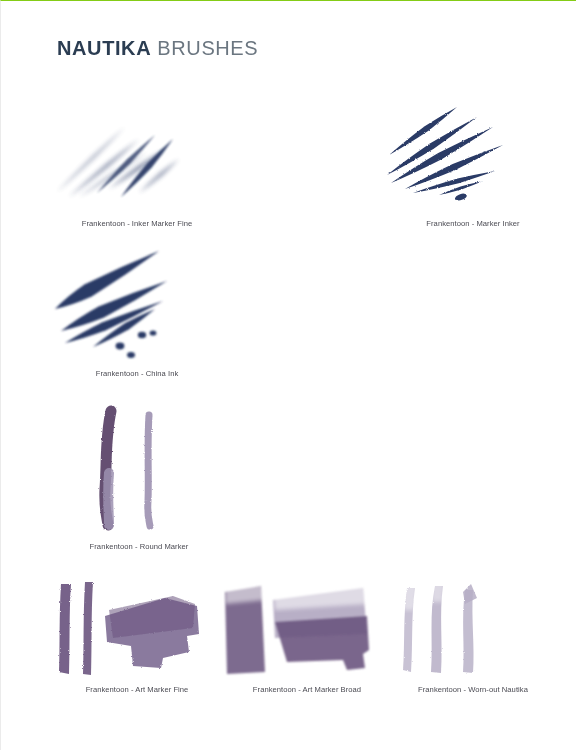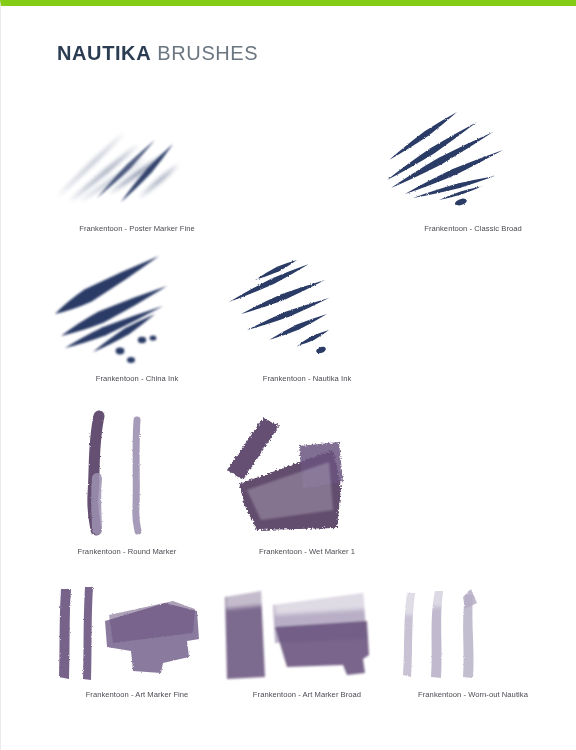--- a/index.html
+++ b/index.html
@@ -13,21 +13,21 @@
     overflow: hidden;
     font-family: "Liberation Sans", sans-serif;
     position: relative;
     box-sizing: border-box;
   }
   #page {
     position: absolute;
     inset: 0;
     background: #fff;
     border-left: 1px solid #ebebeb;
-    border-top: 6px solid #84cc16;
+    border-top: 1px solid #84cc16;
     box-sizing: border-box;
     overflow: hidden;
   }
   #header {
     position: absolute;
     left: 56px;
     top: 36px;
     font-size: 20px;
     letter-spacing: 0.6px;
     white-space: nowrap;
@@ -99,101 +99,70 @@
                 <path d="M62,92 Q76.86263588416544,83.5036902378316 94.13684784555393,71.87158698377549 Q106.33579349188776,62.310110888642846 118,52 Q104.46420650811226,59.689889111357154 91.46315215444609,68.12841301622451 Q74.85736411583456,80.69630976216838 62,92 Z" fill="#2a3a66"></path>
               </g>
               <g opacity="0.95" filter="url(#soft1)">
                 <path d="M74,100 Q88.60112394950309,87.19704216162346 104.90816526600412,70.16938954883128 Q115.91571568620289,56.498572684181894 126,42 Q112.68428431379711,53.6014273158181 100.29183473399587,66.03061045116871 Q85.13887605049692,84.09295783837653 74,100 Z" fill="#2a3a66"></path>
               </g>
               <g opacity="0.42" filter="url(#soft2)">
                 <path d="M92,96 Q102.96861989315765,88.8421998743031 115.42482652421019,78.9762664990708 Q123.99737856694713,70.82338654934958 132,62 Q122.00262143305287,68.47661345065043 112.57517347578981,75.62373350092919 Q100.83138010684236,86.32780012569688 92,96 Z" fill="#2a3a66"></path>
               </g>
             </svg>
           </div>
-          <div class="caption" style="top: 122px;">Frankentoon - Poster Marker Fine</div>
+          <div class="caption" style="top: 122px;">Frankentoon - Inker Marker Fine</div>
         </div>
         <div class="cell" style="left: 382px; width: 180px;">
           <div class="swatch" style="height: 110px;">
             <svg viewBox="0 0 180 110" preserveAspectRatio="xMidYMid meet">
               <g filter="url(#rough)">
                 <path d="M6,58 Q24.127537194596975,47.958177692345714 45.13004959279597,34.05090358979428 Q59.91103471495718,22.515632512855998 74,10 Q57.48896528504282,19.084367487143997 41.66995040720404,29.149096410205715 Q21.53246280540303,44.28182230765428 6,58 Z" fill="#2a3a66"></path>
                 <path d="M4,78 Q25.55008320094482,66.96737048422472 50.73344426792642,51.68982731229963 Q72.7134109875485,36.382879118609736 94,20 Q70.2865890124515,32.617120881390264 47.26655573207358,46.31017268770037 Q22.94991679905518,62.93262951577528 4,78 Z" fill="#2a3a66"></path>
                 <path d="M8,86 Q31.33139879292034,76.2707620871049 58.69253172389379,62.27568278280654 Q84.69277220672565,46.76897794796458 110,30 Q82.26722779327436,42.351022052035425 55.227468276106215,55.96431721719347 Q28.73260120707966,71.5372379128951 8,86 Z" fill="#2a3a66"></path>
                 <path d="M22,92 Q45.03301696680121,84.28944688060271 72.31068928906829,72.91926250747028 Q96.4174825023478,61.0434837552292 120,48 Q94.5825174976522,56.9565162447708 69.68931071093171,67.08073749252972 Q43.06698303319878,79.91055311939728 22,92 Z" fill="#2a3a66"></path>
                 <path d="M30,96 Q50.76143141895723,92.2935171070224 75.72190855860964,86.2180228093632 Q93.98533599102674,80.57261596655424 112,74 Q93.11466400897325,77.32738403344577 74.47809144139035,81.5819771906368 Q49.828568581042774,88.81648289297759 30,96 Z" fill="#2a3a66"></path>
                 <path d="M56,98 Q66.26384438873234,95.99351093601591 78.48512585164312,92.52468124802122 Q89.33958809615018,88.56727687361486 100,84 Q88.66041190384982,86.43272312638514 77.51487414835688,89.47531875197878 Q65.53615561126767,93.70648906398408 56,98 Z" fill="#2a3a66"></path>
                 <ellipse cx="78" cy="100" rx="6" ry="3" fill="#2a3a66" transform="rotate(-18 78 100)"></ellipse>
               </g>
             </svg>
           </div>
-          <div class="caption" style="top: 122px;">Frankentoon - Classic Broad</div>
+          <div class="caption" style="top: 122px;">Frankentoon - Marker Inker</div>
         </div>
       </div>
       <div class="row" style="top: 246px; height: 142px; padding-left: 12px;">
         <div class="cell" style="left: 46px; width: 180px;">
           <div class="swatch" style="height: 110px;">
             <svg viewBox="0 0 180 110" preserveAspectRatio="xMidYMid meet">
               <g filter="url(#soft1)">
                 <path d="M8,62 Q25.533108651278408,58.23316034022335 44.689478201704546,49.5535471202978 Q79.02663474119318,27.999482984208463 112,4 Q74.25336525880682,19.440517015791535 37.87052179829546,37.326452879702195 Q20.41889134872159,49.06283965977664 8,62 Z" fill="#2a3a66"></path>
                 <path d="M14,84 Q34.109776842065344,79.65560690517853 56.925035789420456,70.60747587357136 Q88.99152505259431,53.425233111499956 120,34 Q85.28847494740569,45.574766888500044 51.63496421057955,59.39252412642864 Q30.142223157934666,71.24439309482148 14,84 Z" fill="#2a3a66"></path>
                 <path d="M18,96 Q36.93993368531125,91.4731785990596 58.93324491374834,83.24423813207946 Q87.81327143962383,69.43096669245561 116,54 Q85.38672856037616,63.769033307544376 55.466755086251666,75.15576186792055 Q34.34006631468875,85.4068214009404 18,96 Z" fill="#2a3a66"></path>
                 <path d="M46,100 Q62.755917556409074,92.89702338150954 81.98122340854543,82.1693645086794 Q95.3668563859818,72.69855515607557 108,62 Q92.73314361401819,68.40144484392442 78.21877659145456,76.0306354913206 Q59.934082443590924,88.29297661849046 46,100 Z" fill="#2a3a66"></path>
                 <ellipse cx="95" cy="88" rx="4.2" ry="3.2" fill="#2a3a66"></ellipse>
                 <ellipse cx="106" cy="86" rx="3.4" ry="2.6" fill="#2a3a66"></ellipse>
                 <ellipse cx="73" cy="99" rx="4.4" ry="3.4" fill="#2a3a66"></ellipse>
                 <ellipse cx="84" cy="108" rx="4.0" ry="3.0" fill="#2a3a66"></ellipse>
               </g>
             </svg>
           </div>
           <div class="caption" style="top: 122px;">Frankentoon - China Ink</div>
         </div>
-        <div class="cell" style="left: 216px; width: 180px;">
-          <div class="swatch" style="height: 110px;">
-            <svg viewBox="0 0 180 110" preserveAspectRatio="xMidYMid meet">
-              <g filter="url(#rough)">
-                <path d="M38,28 Q49.23337048176508,24.810578011706664 62.21782730902011,19.34743734894222 Q71.33247911631408,14.143206144259553 80,8 Q69.76752088368592,10.856793855740447 59.982172690979894,14.652562651057782 Q47.55662951823493,21.289421988293338 38,28 Z" fill="#2a3a66"></path>
-                <path d="M12,50 Q32.76537783277865,42.62737438479715 57.287170443704866,31.80983251306287 Q74.9010193105934,22.446882759144007 92,12 Q73.0989806894066,18.653117240855988 54.712829556295134,26.390167486937127 Q30.834622167221355,38.56262561520285 12,50 Z" fill="#2a3a66"></path>
-                <path d="M24,62 Q43.80046261855964,56.57467235173558 67.20061682474619,47.9662298023141 Q87.84043177732234,38.576360861619875 108,28 Q86.15956822267766,34.423639138380125 64.79938317525381,42.0337701976859 Q41.99953738144037,52.125327648264424 24,62 Z" fill="#2a3a66"></path>
-                <path d="M30,78 Q49.26797059271859,72.89604964384138 72.09062745695812,64.79473285845518 Q92.26343921987069,55.95631300091863 112,46 Q90.73656078012931,52.04368699908137 69.90937254304188,59.205267141544816 Q47.632029407281415,68.70395035615861 30,78 Z" fill="#2a3a66"></path>
-                <path d="M52,88 Q65.90901739859511,84.06626958148141 82.14535653146015,77.55502610864187 Q96.3017495720221,70.2885182760493 110,62 Q94.6982504279779,66.7114817239507 79.85464346853985,72.44497389135813 Q64.19098260140488,80.2337304185186 52,88 Z" fill="#2a3a66"></path>
-                <path d="M80,94 Q87.93790243257493,91.87580486514986 96.98386991009991,87.96773982019981 Q104.68870893706993,83.37741787413987 112,78 Q103.31129106293007,80.62258212586013 95.01613008990009,84.03226017980019 Q86.46209756742508,88.92419513485015 80,94 Z" fill="#2a3a66"></path>
-                <ellipse cx="104" cy="98" rx="5" ry="3" fill="#2a3a66" transform="rotate(-20 104 98)"></ellipse>
-              </g>
-            </svg>
-          </div>
-          <div class="caption" style="top: 122px;">Frankentoon - Nautika Ink</div>
-        </div>
       </div>
       <div class="row" style="top: 404px; height: 157px;">
-        <div class="cell" style="left: 36px; width: 180px;">
+        <div class="cell" style="left: 48px; width: 180px;">
           <div class="swatch" style="height: 125px;">
             <svg viewBox="0 0 180 125" preserveAspectRatio="xMidYMid meet">
               <g filter="url(#rough)">
                 <path d="M62,6 C56,34 58,56 56,84 C55,104 58,112 59,120" stroke="#584166" stroke-width="11" stroke-linecap="round" fill="none" opacity="0.92"></path>
                 <path d="M60,68 C58,90 60,108 60,120" stroke="#9c90b0" stroke-width="10" stroke-linecap="round" fill="none" opacity="0.85"></path>
                 <path d="M100,10 C98,40 100,70 99,96 C98,110 100,116 101,121" stroke="#9c90b0" stroke-width="7" stroke-linecap="round" fill="none" opacity="0.9"></path>
               </g>
             </svg>
           </div>
           <div class="caption" style="top: 137px;">Frankentoon - Round Marker</div>
-        </div>
-        <div class="cell" style="left: 216px; width: 180px;">
-          <div class="swatch" style="height: 125px;">
-            <svg viewBox="0 0 180 125" preserveAspectRatio="xMidYMid meet">
-              <g filter="url(#roughBig)">
-                <path d="M10,60 L46,8 L62,16 L26,70 Z" fill="#584166" opacity="0.92"></path>
-                <path d="M22,74 L116,40 L124,78 L120,118 L40,120 L28,96 Z" fill="#584166" opacity="0.94"></path>
-                <path d="M82,36 L122,32 L126,72 L86,78 Z" fill="#6b5580" opacity="0.85"></path>
-              </g>
-              <g opacity="0.22" filter="url(#soft1)">
-                <path d="M30,80 L112,52 L116,100 L44,110 Z" fill="#ffffff"></path>
-              </g>
-            </svg>
-          </div>
-          <div class="caption" style="top: 137px;">Frankentoon - Wet Marker 1</div>
         </div>
       </div>
       <div class="row" style="top: 575px; height: 129px;">
         <div class="cell" style="left: 46px; width: 180px;">
           <div class="swatch" style="height: 105px;">
             <svg viewBox="0 0 180 105" preserveAspectRatio="xMidYMid meet">
               <g filter="url(#rough)">
                 <path d="M14,8 C12,40 13,70 12,96 L22,98 C23,66 22,36 24,8 Z" fill="#6b5580" opacity="0.92"></path>
                 <path d="M38,6 C36,40 37,70 36,98 L44,99 C45,68 44,38 46,6 Z" fill="#6b5580" opacity="0.9"></path>
                 <path d="M58,40 L118,22 L150,30 L152,58 L140,60 L142,76 L116,82 L114,92 L86,90 L84,70 L60,66 Z" fill="#7d6b94" opacity="0.9"></path>

